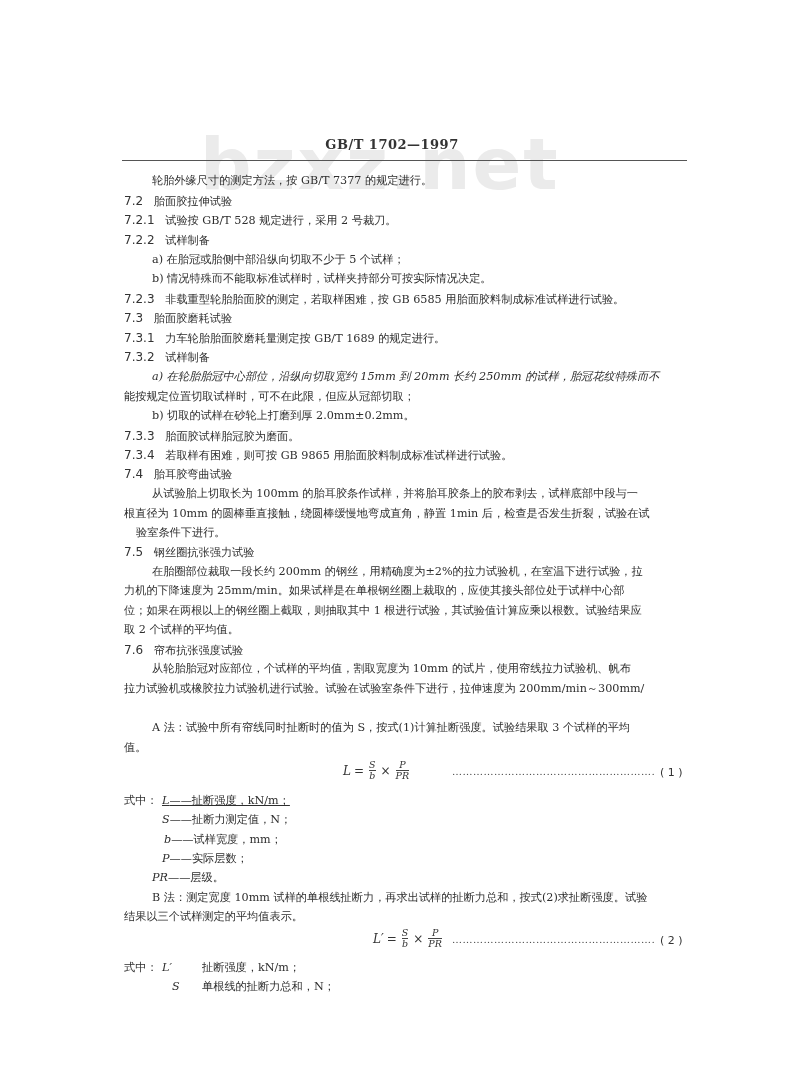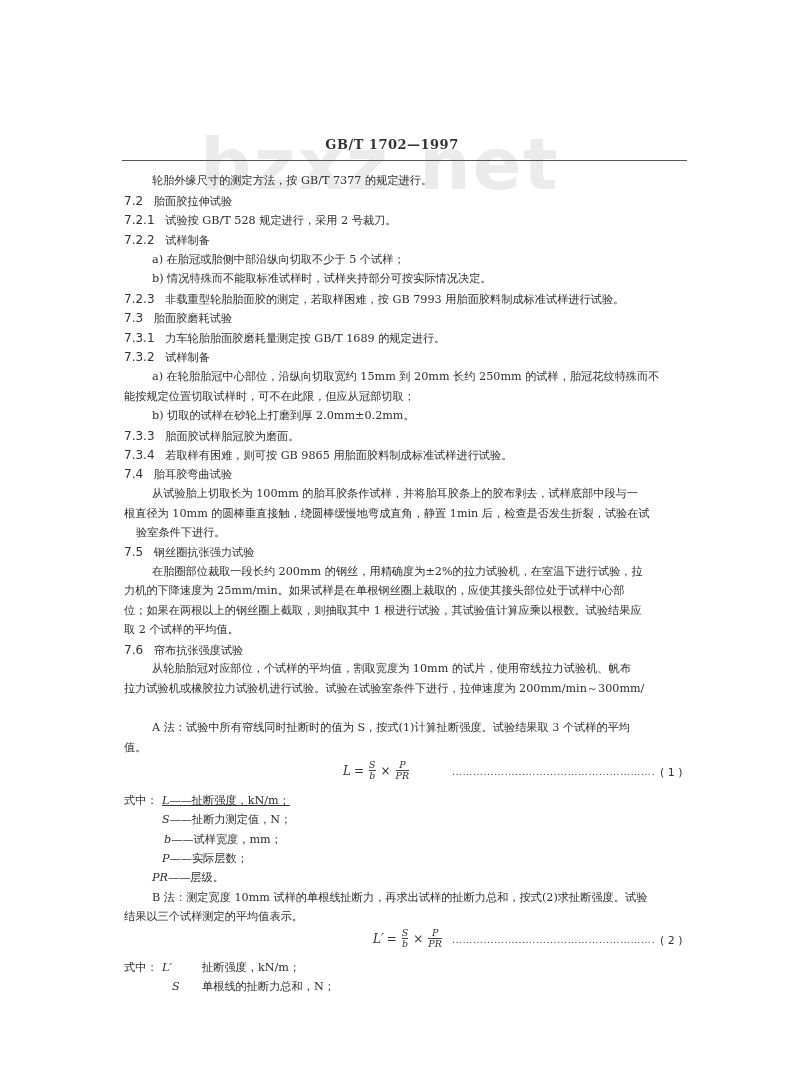--- a/index.html
+++ b/index.html
@@ -127,36 +127,36 @@
     <span>试验按 GB/T 528 规定进行，采用 2 号裁刀。</span>
   </div>
   <div class="line" style="left:124px; top:232px;">
     <span class="num">7.2.2</span>&nbsp;&nbsp;
     <span>试样制备</span>
   </div>
   <div class="line" style="left:152px; top:252px;">a) 在胎冠或胎侧中部沿纵向切取不少于 5 个试样；</div>
   <div class="line" style="left:152px; top:271px;">b) 情况特殊而不能取标准试样时，试样夹持部分可按实际情况决定。</div>
   <div class="line" style="left:124px; top:291px;">
     <span class="num">7.2.3</span>&nbsp;&nbsp;
-    <span>非载重型轮胎胎面胶的测定，若取样困难，按 GB 7993 用胎面胶料制成标准试样进行试验。</span>
+    <span>非载重型轮胎胎面胶的测定，若取样困难，按 GB 6585 用胎面胶料制成标准试样进行试验。</span>
   </div>
 
   <div class="line" style="left:124px; top:310px;">
     <span class="num">7.3</span>&nbsp;&nbsp;
     <span>胎面胶磨耗试验</span>
   </div>
   <div class="line" style="left:124px; top:330px;">
     <span class="num">7.3.1</span>&nbsp;&nbsp;
     <span>力车轮胎胎面胶磨耗量测定按 GB/T 1689 的规定进行。</span>
   </div>
   <div class="line" style="left:124px; top:349px;">
     <span class="num">7.3.2</span>&nbsp;&nbsp;
     <span>试样制备</span>
   </div>
-  <div class="line" style="left:152px; top:369px;">a) 在轮胎胎冠中心部位，沿纵向切取宽约 15mm 到 20mm 长约 250mm 的试样，胎冠花纹特殊而不</div>
+  <div class="line" style="left:152px; top:369px;font-style:italic;">a) 在轮胎胎冠中心部位，沿纵向切取宽约 15mm 到 20mm 长约 250mm 的试样，胎冠花纹特殊而不</div>
   <div class="line" style="left:124px; top:389px;">能按规定位置切取试样时，可不在此限，但应从冠部切取；</div>
   <div class="line" style="left:152px; top:408px;">b) 切取的试样在砂轮上打磨到厚 2.0mm±0.2mm。</div>
   <div class="line" style="left:124px; top:428px;">
     <span class="num">7.3.3</span>&nbsp;&nbsp;
     <span>胎面胶试样胎冠胶为磨面。</span>
   </div>
   <div class="line" style="left:124px; top:447px;">
     <span class="num">7.3.4</span>&nbsp;&nbsp;
     <span>若取样有困难，则可按 GB 9865 用胎面胶料制成标准试样进行试验。</span>
   </div>

